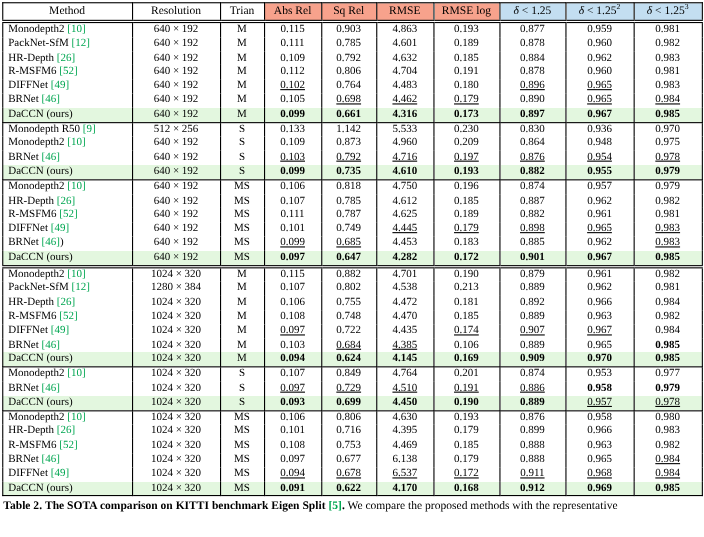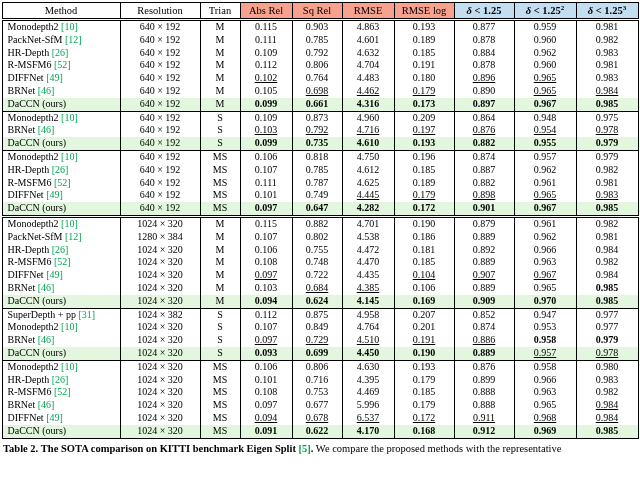--- a/index.html
+++ b/index.html
@@ -24,21 +24,21 @@
     border-left:1px solid #000;border-right:1px solid #000;
     padding:0;margin:0;text-align:center;font-weight:normal;
     font-size:10px;line-height:12.8px;height:12.8px;
     white-space:nowrap;overflow:hidden;
   }
   thead th{
     height:15px;line-height:15px;font-size:10.5px;
     border-top:1.5px solid #000;border-bottom:3px double #000;
   }
   thead th.err-h{background:var(--err-bg,#f7a28c);text-align:center;}
-  thead th.acc-h{background:var(--acc-bg,#c3def1);font-weight:bold;}
+  thead th.acc-h{background:var(--acc-bg,#c3def1);}
   thead th sup{font-size:7px;line-height:0;}
   td.method{text-align:left;padding-left:5px;margin-top:17px;}
   tr.ours td{background:var(--ours-bg,#e3f7df);}
   tr.sep-single td{border-bottom:1px solid #000;}
   tr.sep-double td{border-bottom:3px double #000;}
   .ref{color:var(--cite,#00a651);}
   .u{text-decoration:underline;}
   .b{font-weight:bold;}
   .caption{
     margin:4px 3px 0;font-size:10.5px;line-height:12px;text-align:justify;
@@ -157,20 +157,32 @@
           <td>M</td>
           <td class="b">0.099</td>
           <td class="b">0.661</td>
           <td class="b">4.316</td>
           <td class="b">0.173</td>
           <td class="b">0.897</td>
           <td class="b">0.967</td>
           <td class="b">0.985</td>
         </tr>
         <tr>
+          <td class="method">Monodepth R50 <span class="ref">[9]</span></td>
+          <td>512 × 256</td>
+          <td>S</td>
+          <td>0.133</td>
+          <td>1.142</td>
+          <td>5.533</td>
+          <td>0.230</td>
+          <td>0.830</td>
+          <td>0.936</td>
+          <td>0.970</td>
+        </tr>
+        <tr>
           <td class="method">Monodepth2 <span class="ref">[10]</span></td>
           <td>640 × 192</td>
           <td>S</td>
           <td>0.109</td>
           <td>0.873</td>
           <td>4.960</td>
           <td>0.209</td>
           <td>0.864</td>
           <td>0.948</td>
           <td>0.975</td>
@@ -240,20 +252,32 @@
           <td>640 × 192</td>
           <td>MS</td>
           <td>0.101</td>
           <td>0.749</td>
           <td class="u">4.445</td>
           <td class="u">0.179</td>
           <td class="u">0.898</td>
           <td class="u">0.965</td>
           <td class="u">0.983</td>
         </tr>
+        <tr>
+          <td class="method">BRNet <span class="ref">[46]</span>)</td>
+          <td>640 × 192</td>
+          <td>MS</td>
+          <td class="u">0.099</td>
+          <td class="u">0.685</td>
+          <td>4.453</td>
+          <td>0.183</td>
+          <td>0.885</td>
+          <td>0.962</td>
+          <td class="u">0.983</td>
+        </tr>
         <tr class="ours sep-double">
           <td class="method">DaCCN (ours)</td>
           <td>640 × 192</td>
           <td>MS</td>
           <td class="b">0.097</td>
           <td class="b">0.647</td>
           <td class="b">4.282</td>
           <td class="b">0.172</td>
           <td class="b">0.901</td>
           <td class="b">0.967</td>
@@ -271,21 +295,21 @@
           <td>0.961</td>
           <td>0.982</td>
         </tr>
         <tr>
           <td class="method">PackNet-SfM <span class="ref">[12]</span></td>
           <td>1280 × 384</td>
           <td>M</td>
           <td>0.107</td>
           <td>0.802</td>
           <td>4.538</td>
-          <td>0.186</td>
+          <td>0.213</td>
           <td>0.889</td>
           <td>0.962</td>
           <td>0.981</td>
         </tr>
         <tr>
           <td class="method">HR-Depth <span class="ref">[26]</span></td>
           <td>1024 × 320</td>
           <td>M</td>
           <td>0.106</td>
           <td>0.755</td>
@@ -307,21 +331,21 @@
           <td>0.963</td>
           <td>0.982</td>
         </tr>
         <tr>
           <td class="method">DIFFNet <span class="ref">[49]</span></td>
           <td>1024 × 320</td>
           <td>M</td>
           <td class="u">0.097</td>
           <td>0.722</td>
           <td>4.435</td>
-          <td class="u">0.104</td>
+          <td class="u">0.174</td>
           <td class="u">0.907</td>
           <td class="u">0.967</td>
           <td>0.984</td>
         </tr>
         <tr>
           <td class="method">BRNet <span class="ref">[46]</span></td>
           <td>1024 × 320</td>
           <td>M</td>
           <td>0.103</td>
           <td class="u">0.684</td>
@@ -337,32 +361,20 @@
           <td>M</td>
           <td class="b">0.094</td>
           <td class="b">0.624</td>
           <td class="b">4.145</td>
           <td class="b">0.169</td>
           <td class="b">0.909</td>
           <td class="b">0.970</td>
           <td class="b">0.985</td>
         </tr>
         <tr>
-          <td class="method">SuperDepth + pp <span class="ref">[31]</span></td>
-          <td>1024 × 382</td>
-          <td>S</td>
-          <td>0.112</td>
-          <td>0.875</td>
-          <td>4.958</td>
-          <td>0.207</td>
-          <td>0.852</td>
-          <td>0.947</td>
-          <td>0.977</td>
-        </tr>
-        <tr>
           <td class="method">Monodepth2 <span class="ref">[10]</span></td>
           <td>1024 × 320</td>
           <td>S</td>
           <td>0.107</td>
           <td>0.849</td>
           <td>4.764</td>
           <td>0.201</td>
           <td>0.874</td>
           <td>0.953</td>
           <td>0.977</td>
@@ -426,21 +438,21 @@
           <td>0.888</td>
           <td>0.963</td>
           <td>0.982</td>
         </tr>
         <tr>
           <td class="method">BRNet <span class="ref">[46]</span></td>
           <td>1024 × 320</td>
           <td>MS</td>
           <td>0.097</td>
           <td>0.677</td>
-          <td>5.996</td>
+          <td>6.138</td>
           <td>0.179</td>
           <td>0.888</td>
           <td>0.965</td>
           <td class="u">0.984</td>
         </tr>
         <tr>
           <td class="method">DIFFNet <span class="ref">[49]</span></td>
           <td>1024 × 320</td>
           <td>MS</td>
           <td class="u">0.094</td>

